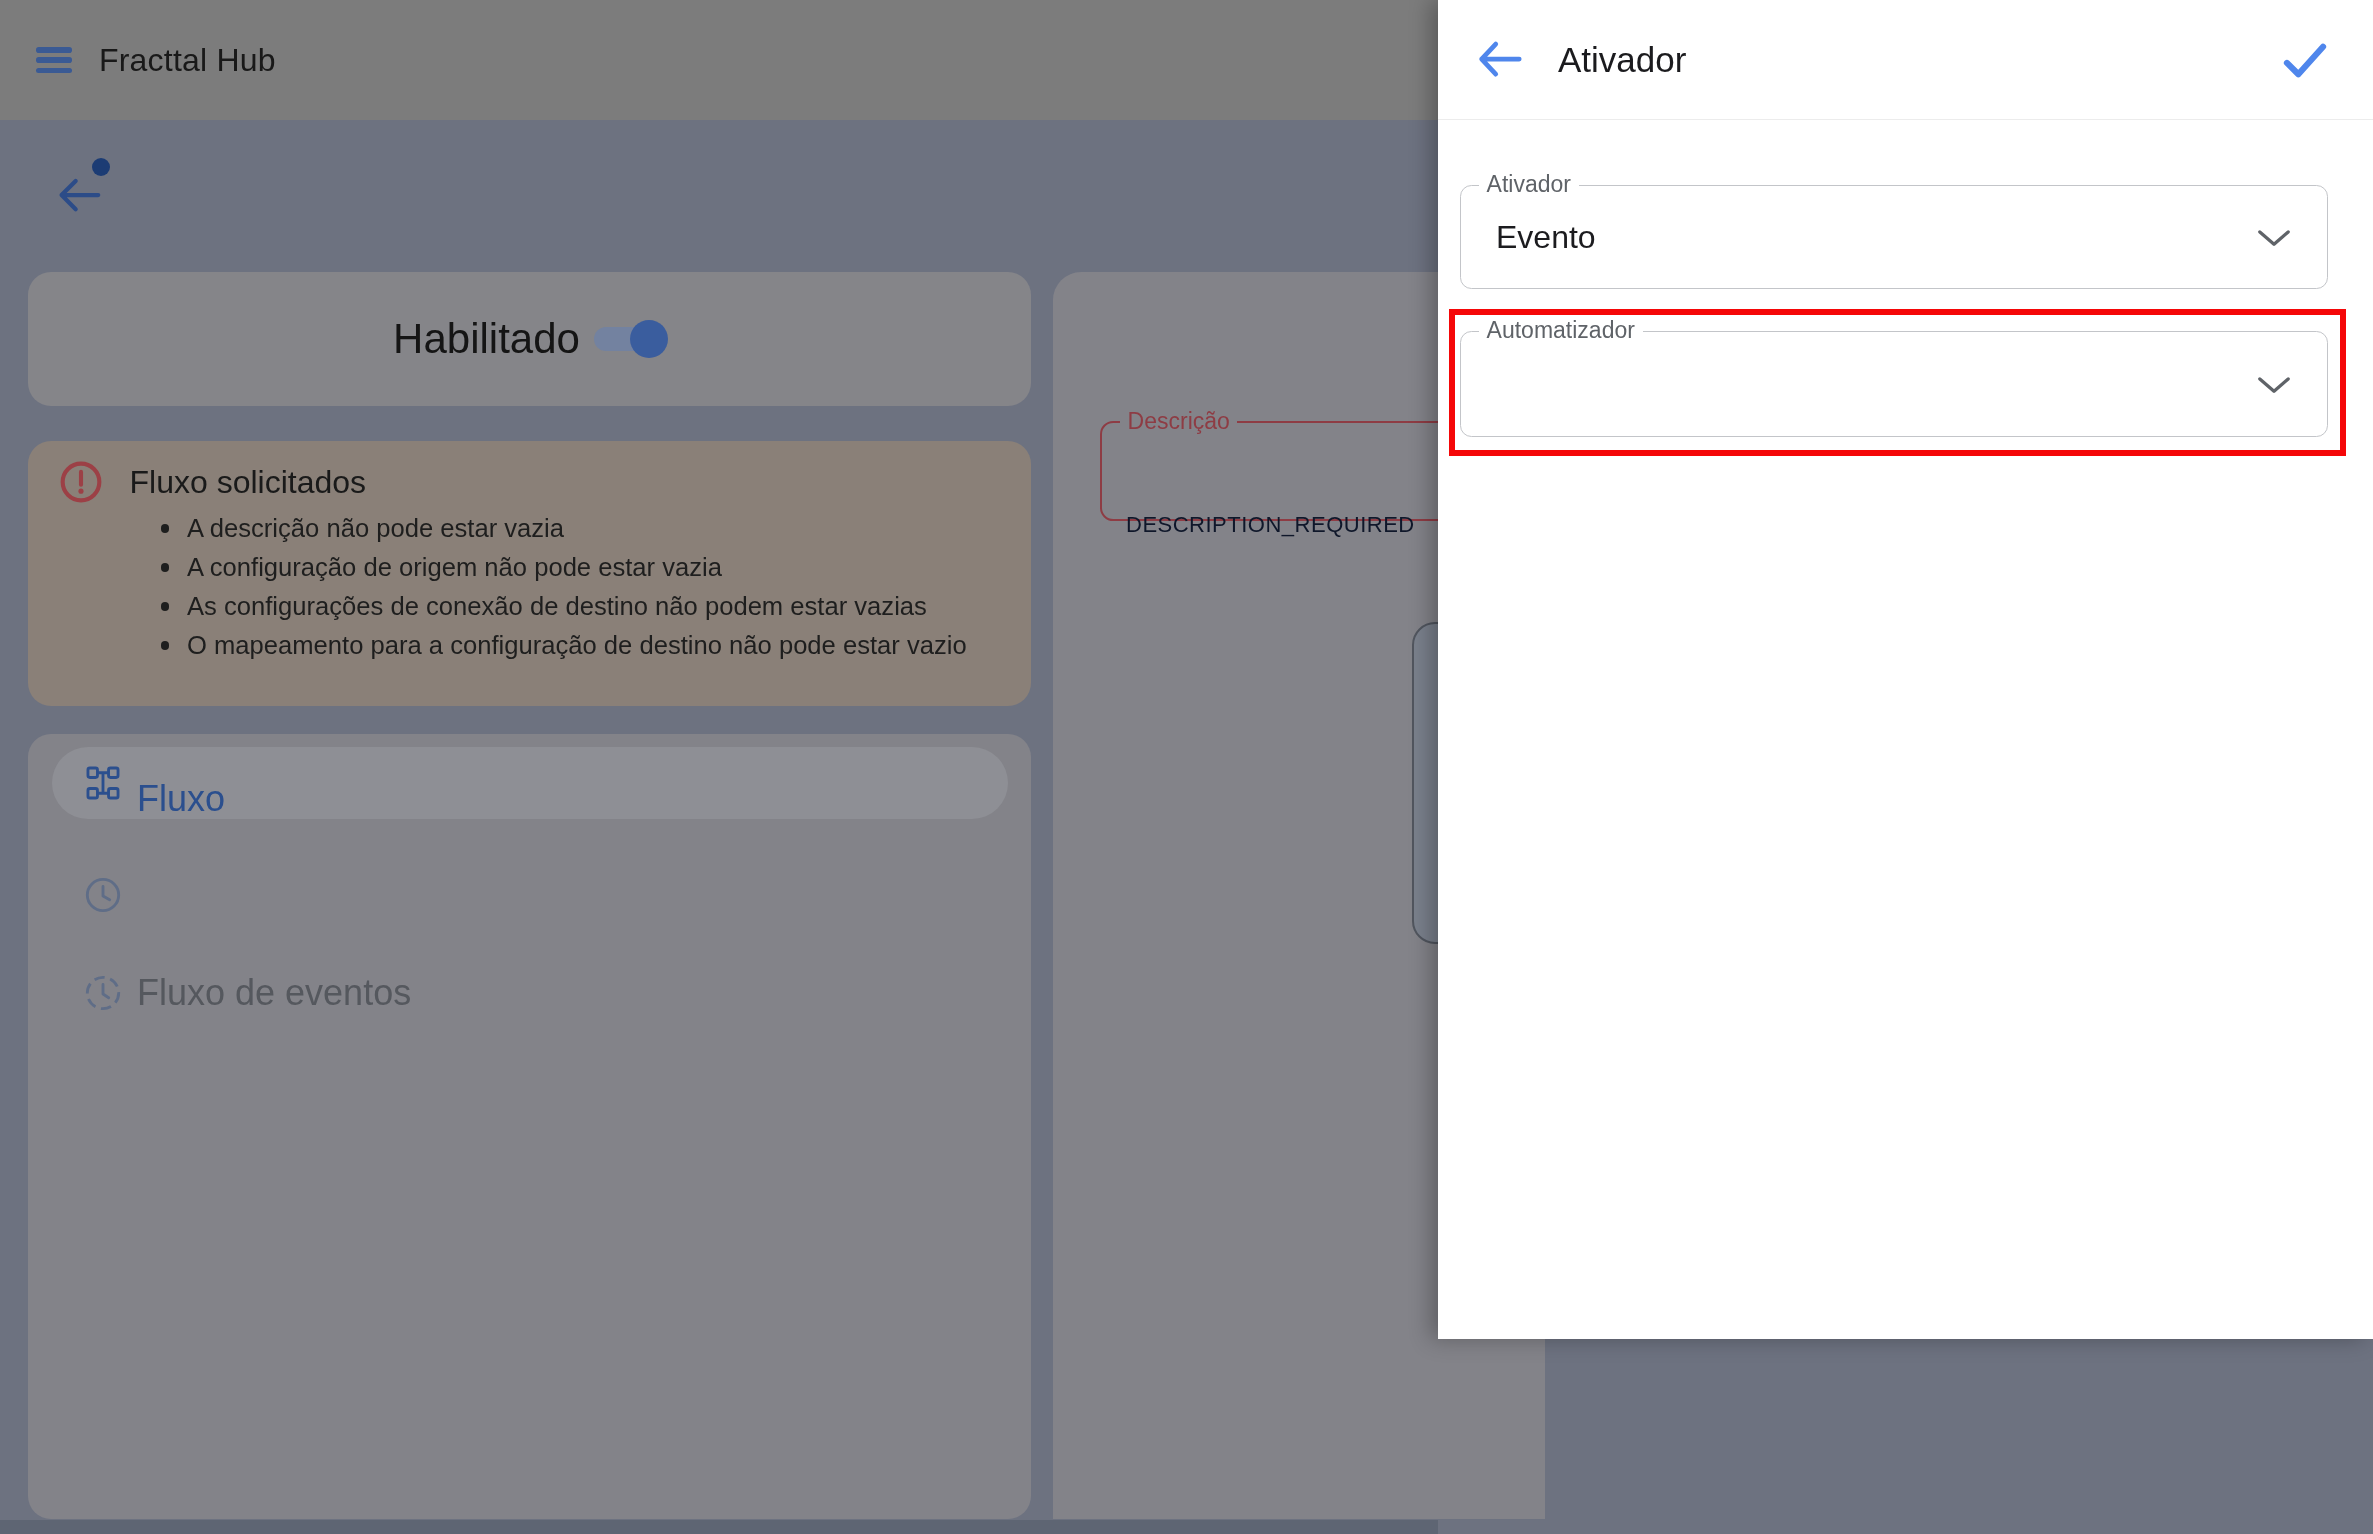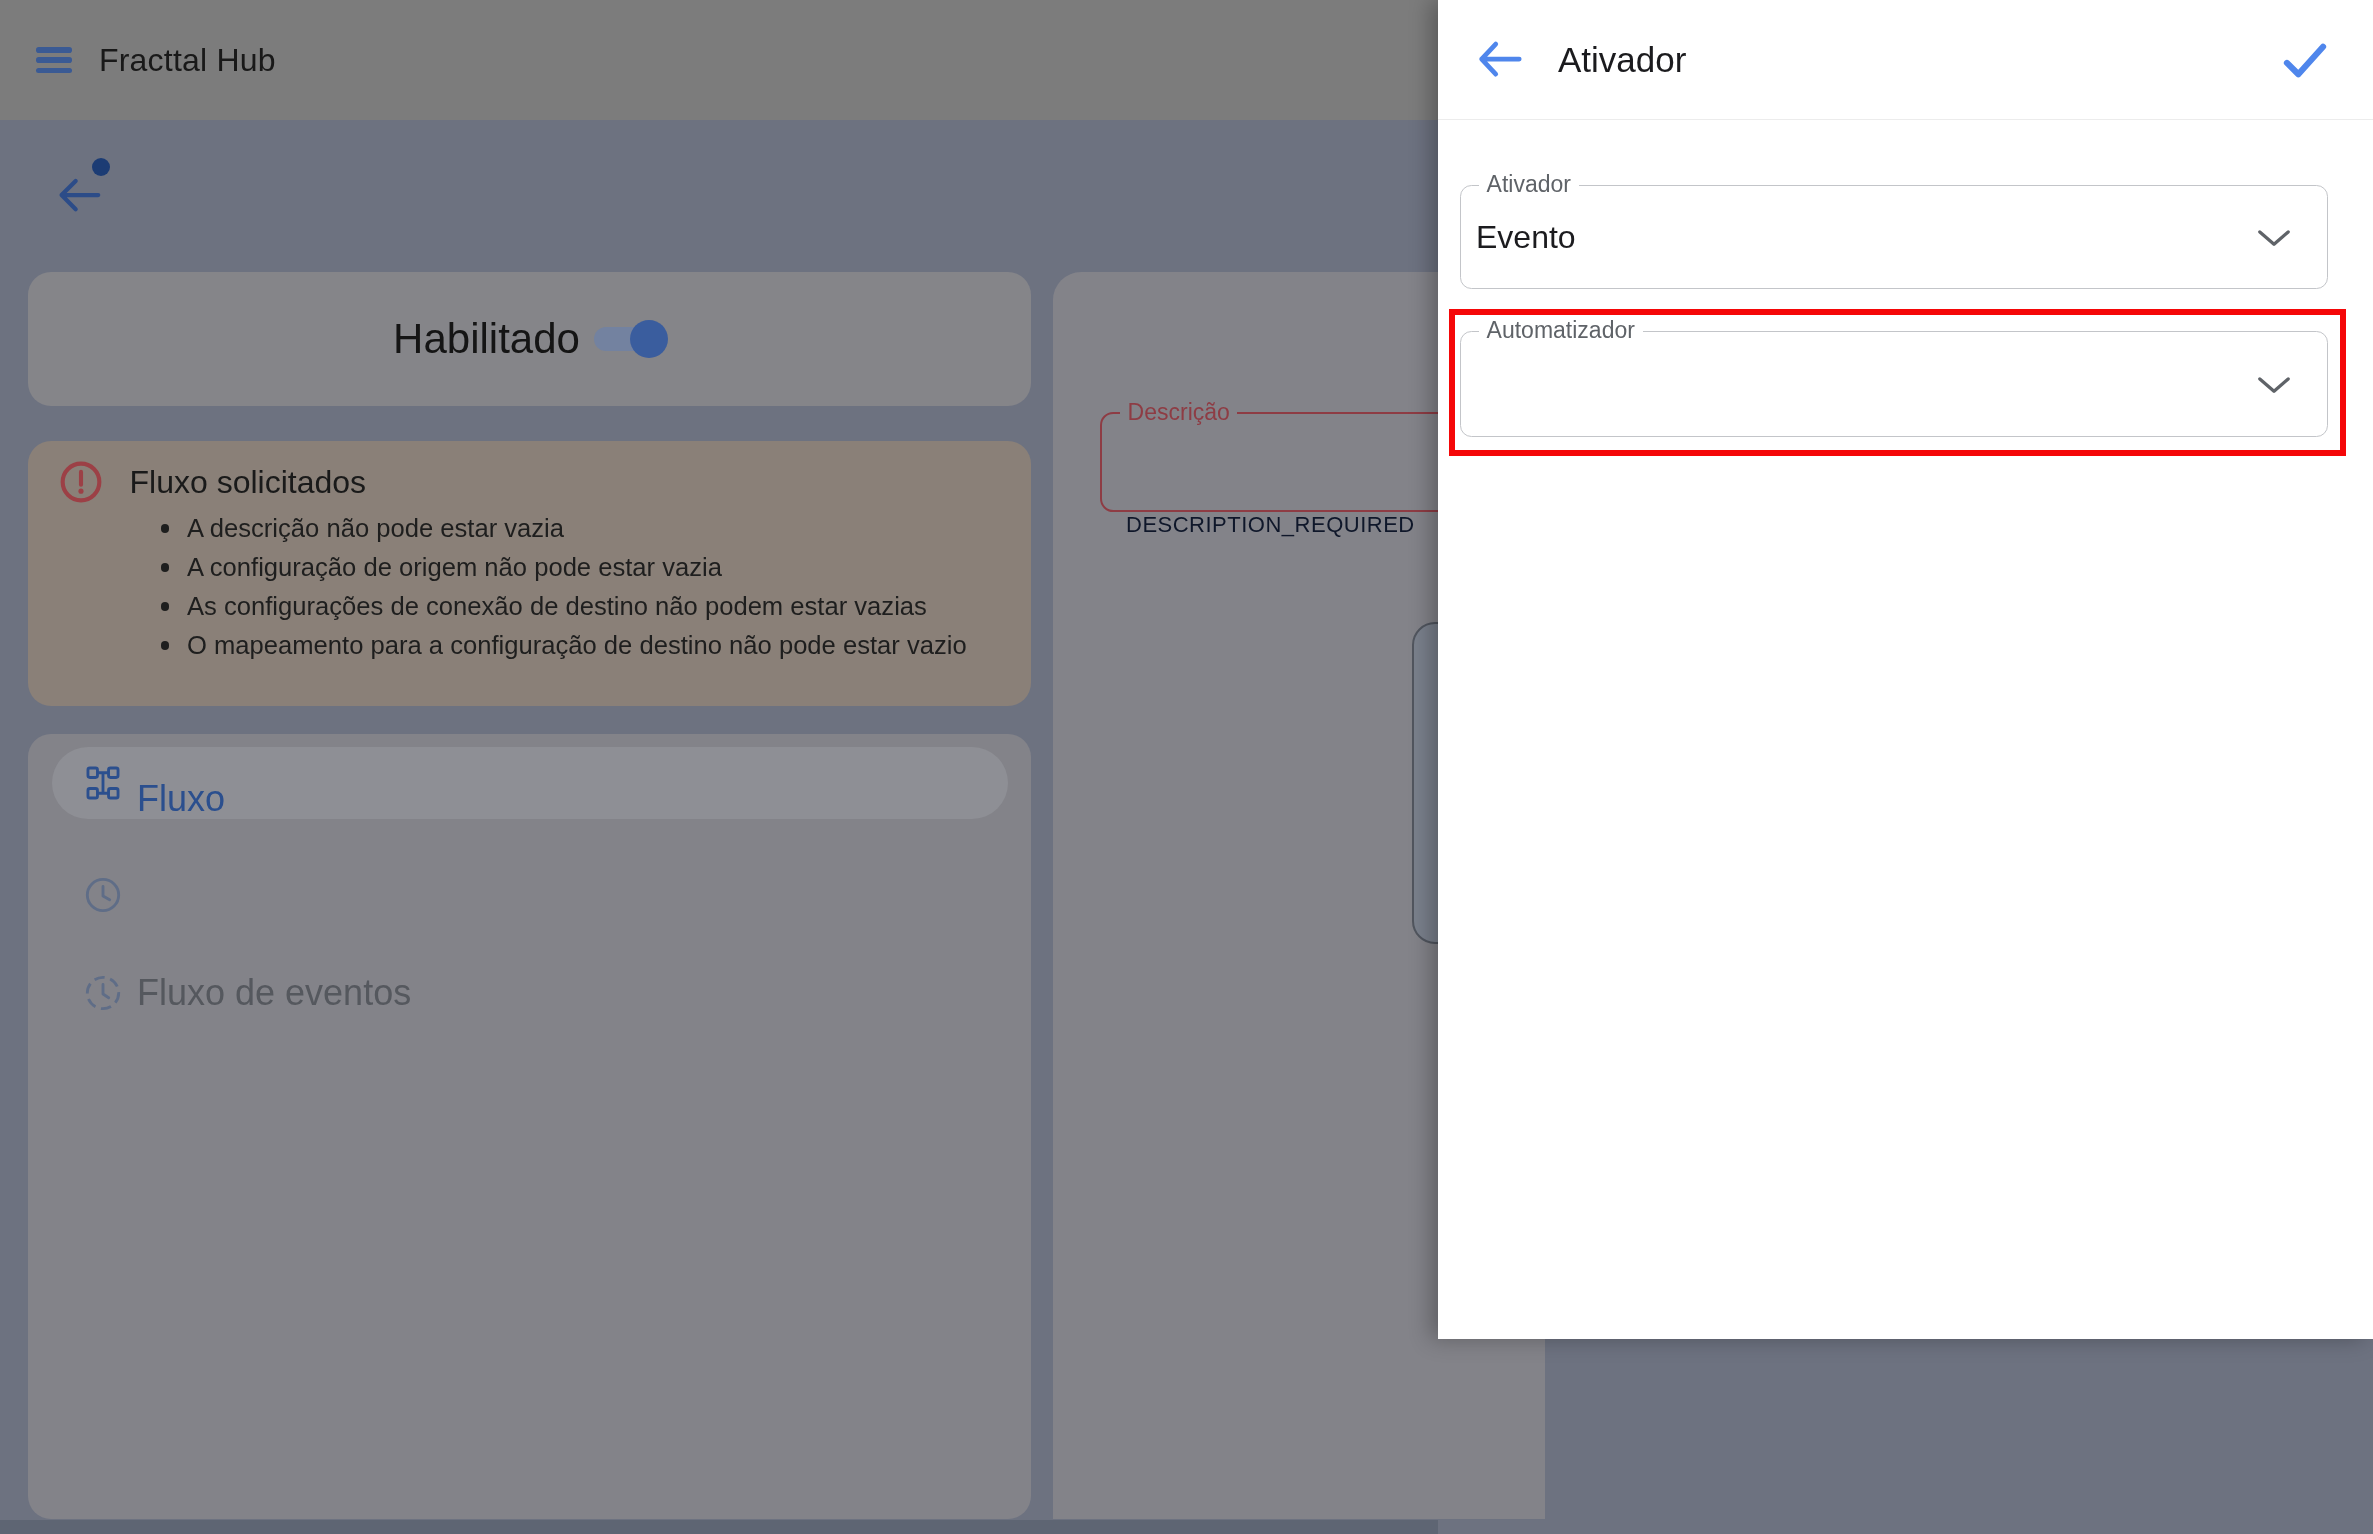--- a/index.html
+++ b/index.html
@@ -37,37 +37,37 @@
   .card-menu { left: 28px; top: 614px; width: 1003px; height: 785px; background: #838389; }
   .menu-item { position: absolute; left: 24px; width: 956px; height: 72px; display: flex; align-items: center; border-radius: 36px; cursor: pointer; }
   .menu-item .mi-icon { margin-left: 32px; width: 38px; height: 38px; flex: 0 0 38px; }
   .menu-item .mi-label { margin-left: 15px; font-size: 36px; }
   .menu-item.active { background: #8e8f95; }
   .menu-item.active .mi-label { color: #2b4f8e; font-weight: 500; margin-top: 32px; }
   .menu-item.disabled .mi-label { color: #55585e; }
 
   .card-mid { left: 1053px; top: 152px; width: 492px; height: 1247px; background: #838389; border-radius: 28px 0 0 0; }
 
-  .field-outline { position: absolute; border-radius: 13.2px; }
+  .field-outline { position: absolute; border-radius: 13.2px; margin-top: 9px; }
   .desc-field { left: 47px; top: 140px; width: 445px; height: 100px; border: 2.8px solid #8e3c44; }
   .float-label { position: absolute; top: -15px; left: 18px; padding: 0 7.6px; font-size: 23px; line-height: 26.5px; white-space: nowrap; }
   .desc-field .float-label { color: #8e3c44; background: #838389; }
   .desc-error { position: absolute; left: 73px; top: 240px; font-size: 22px; font-weight: 400; letter-spacing: 0.5px; color: #0f172a; }
   .node-sliver { position: absolute; left: 359px; top: 350px; width: 104px; height: 322px; border-radius: 23px; background: #7a808c; border: 2.8px solid #51565f; }
 
   
   .drawer { position: absolute; left: 1438px; top: 0; width: 935px; height: 1339px; background: #ffffff; z-index: 10; box-shadow: -7.6px 0 21px rgba(0,0,0,.28); }
   .drawer-header { position: absolute; left: 0; top: 0; width: 100%; height: 120px; border-bottom: 0.9px solid #ececec; }
   .drawer-back { position: absolute; left: 38px; top: 40px; width: 47px; height: 42px; cursor: pointer; }
   .drawer-title { position: absolute; left: 120px; top: 0; height: 120px; display: flex; align-items: center; font-size: 35px; font-weight: 500; color: #1b1b1e; }
   .drawer-save { position: absolute; left: 845px; top: 42px; width: 44px; height: 38px; cursor: pointer; }
 
   .select-box { position: absolute; left: 22px; width: 868px; border: 1.9px solid #c3c5c9; border-radius: 11.4px; background: #fff; cursor: pointer; }
   .select-box .float-label { color: #5f6368; background: #ffffff; }
-  .select-value { position: absolute; left: 15px; top: 0; height: 100%; display: flex; align-items: center; font-size: 32px; color: #1c1c1f; }
+  .select-value { position: absolute; left: 35px; top: 0; height: 100%; display: flex; align-items: center; font-size: 32px; color: #1c1c1f; }
   .select-chevron { position: absolute; right: 36px; top: 50%; margin-top: -8.5px; width: 34px; height: 19px; }
   .box-ativador { top: 185px; height: 104px; }
   .box-automatizador { top: 331px; height: 106px; }
 
   .annotation { position: absolute; left: 11.4px; top: 309px; width: 897px; height: 147px; border: 6.6px solid #f50708; pointer-events: none; }
 
   svg { display: block; }
 </style>
 </head>
 <body>

